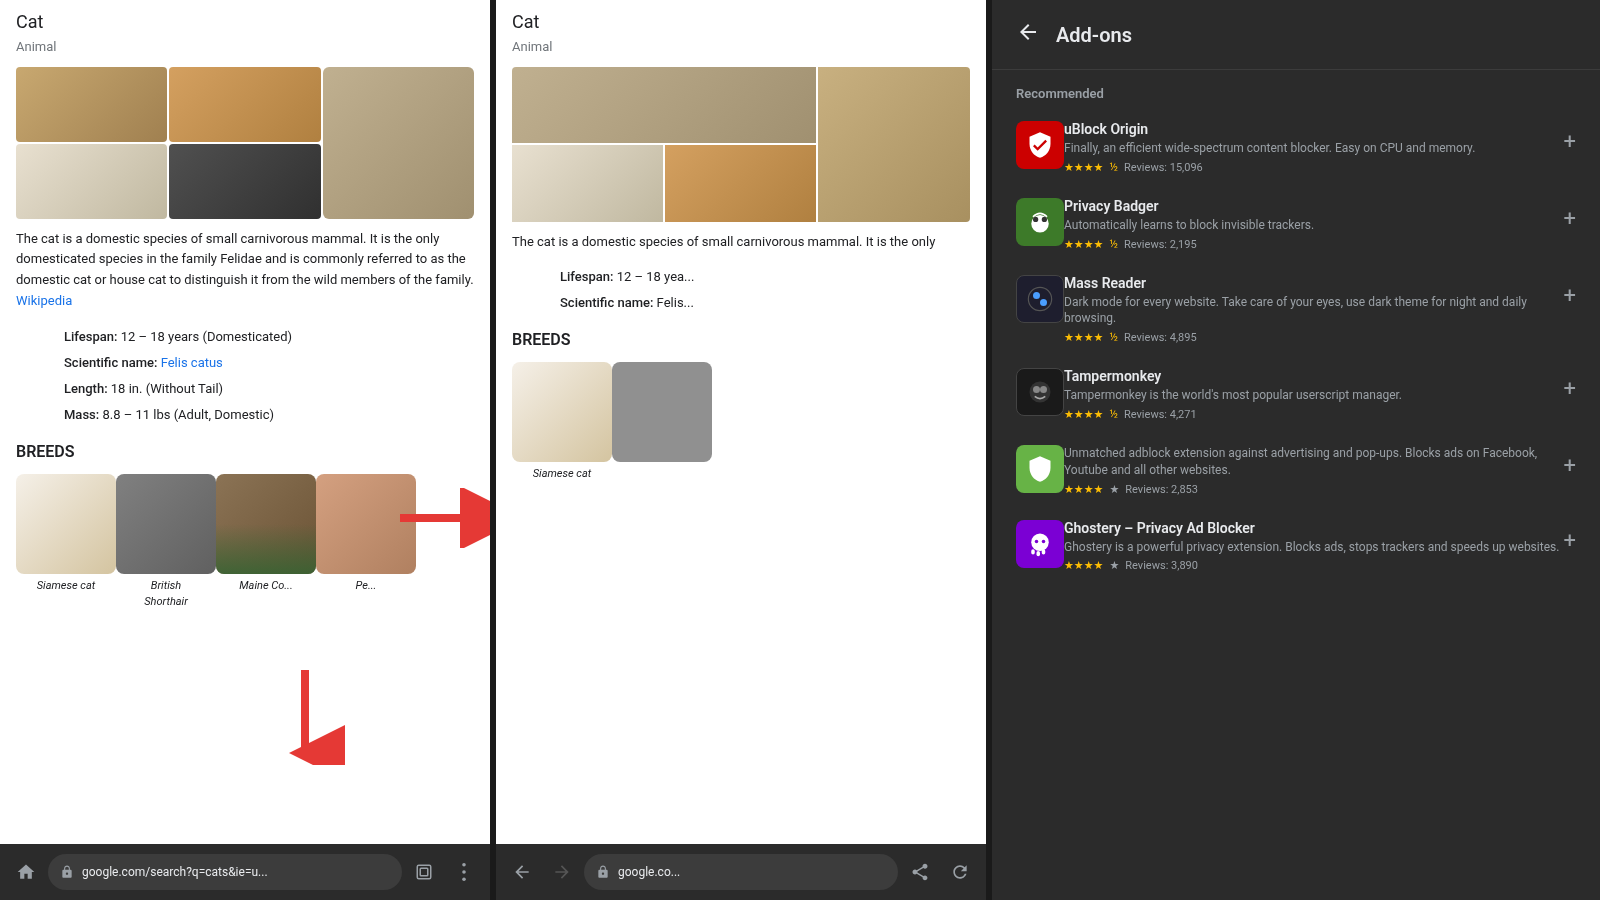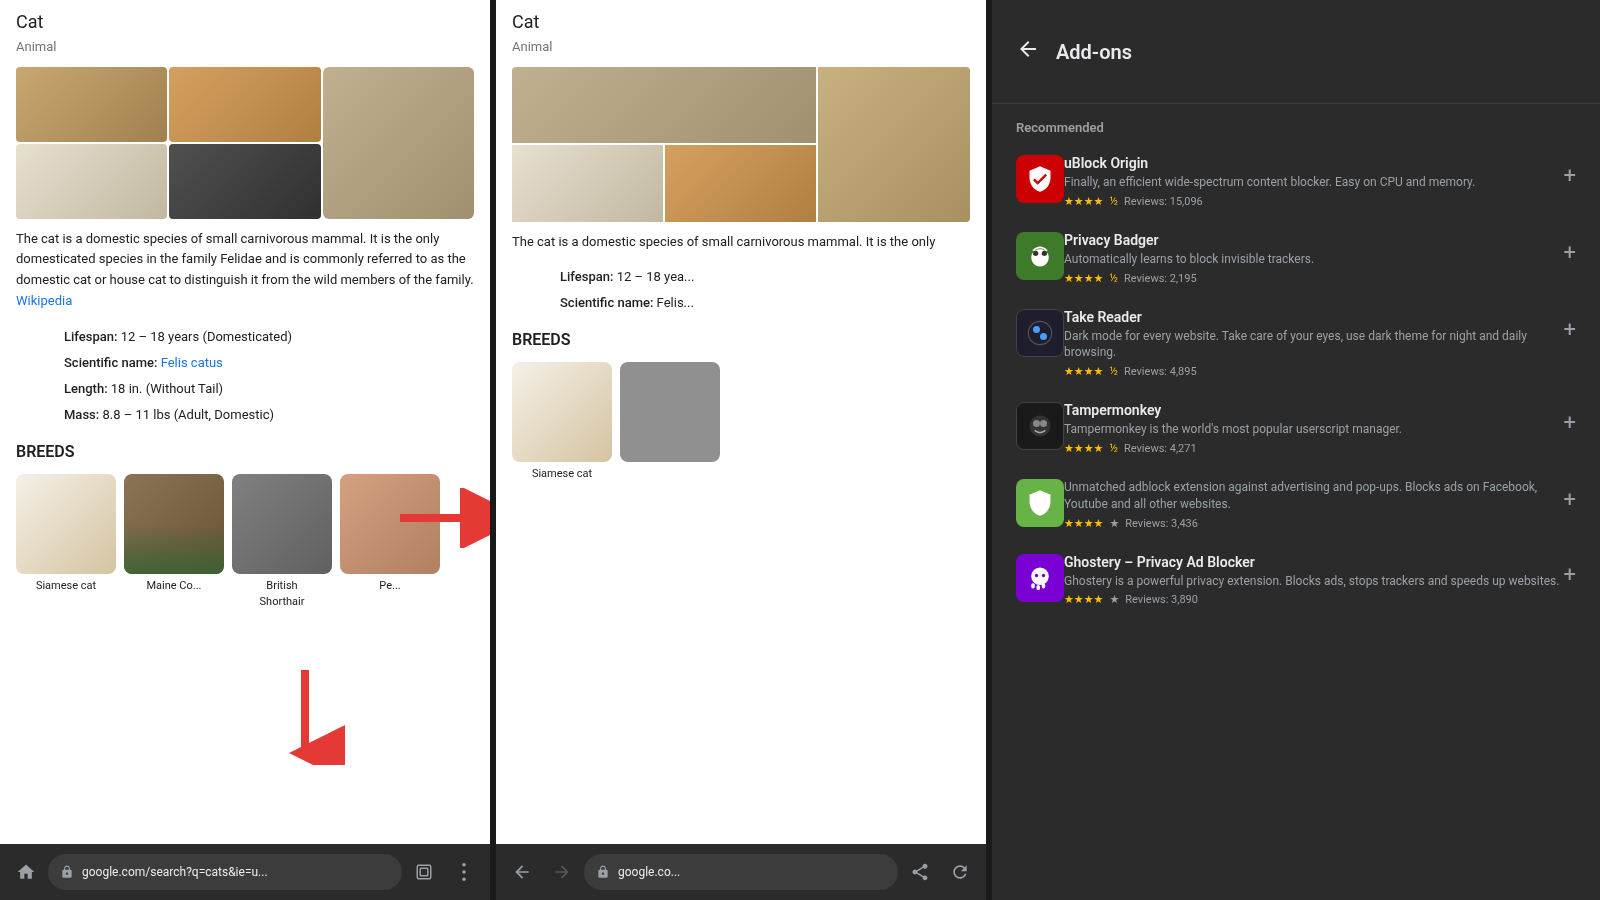--- a/index.html
+++ b/index.html
@@ -90,22 +90,22 @@
     .breeds-title {
       font-size: 16px;
       font-weight: 600;
       color: #202124;
       margin-top: 12px;
       margin-bottom: 10px;
     }
 
     .breeds-grid {
       display: flex;
-      gap: 8px;
       overflow: hidden;
+      font-style: italic;
     }
 
     .breed-card {
       flex-shrink: 0;
       width: 100px;
     }
 
     .breed-img {
       width: 100px;
       height: 100px;
@@ -164,21 +164,21 @@
       align-items: center;
       justify-content: center;
       color: #9aa0a6;
       font-size: 16px;
     }
 
     
     .addons-header {
       display: flex;
       align-items: center;
-      padding: 37px 24px;
+      padding: 20px 24px;
       gap: 16px;
       border-bottom: 1px solid #3c3c3c;
     }
 
     .addons-back {
       color: #e8eaed;
       font-size: 20px;
       cursor: pointer;
     }
 
@@ -331,28 +331,28 @@
       </div>
 
       <div class="breeds-title">BREEDS</div>
 
       <div class="breeds-grid">
         <div class="breed-card">
           <div class="breed-img siamese"></div>
           <div class="breed-name">Siamese cat</div>
         </div>
         <div class="breed-card">
+          <div class="breed-img british"></div>
+          <div class="breed-name">British<br>Shorthair</div>
+        </div>
+        <div class="breed-card">
           <div class="breed-img maine" style="position:relative;overflow:hidden;">
             <div style="position:absolute;bottom:0;left:0;right:0;height:50%;background:linear-gradient(to top,rgba(50,100,50,0.8),transparent);"></div>
           </div>
           <div class="breed-name">Maine Co...</div>
-        </div>
-        <div class="breed-card">
-          <div class="breed-img british"></div>
-          <div class="breed-name">British<br>Shorthair</div>
         </div>
         <div class="breed-card">
           <div class="breed-img" style="background:linear-gradient(135deg,#d4a080,#b08060);"></div>
           <div class="breed-name">Pe...</div>
         </div>
       </div>
     </div>
 
     <div class="nav-bar">
       <div class="nav-btn">
@@ -528,21 +528,21 @@
 
       <div class="addon-item">
         <div class="addon-icon darkReader" style="background:#1e1e2e;">
           <svg width="28" height="28" viewBox="0 0 24 24">
               <circle cx="12" cy="12" r="10" fill="#1e1e2e" stroke="#555" stroke-width="1"></circle>
               <circle cx="9" cy="9" r="3" fill="#4a9eff"></circle>
               <circle cx="15" cy="15" r="3" fill="#4a9eff"></circle>
             </svg>
         </div>
         <div class="addon-info">
-          <div class="addon-name">Take Reader</div>
+          <div class="addon-name">Mass Reader</div>
           <div class="addon-desc">Dark mode for every website. Take care of your eyes, use dark theme for night and daily browsing.</div>
           <div class="addon-rating">
             <span class="stars">★★★★</span>
               <span style="color:#fbbc04;font-size:11px;">½</span>
             <span class="reviews">Reviews: 4,895</span>
           </div>
         </div>
         <div class="addon-add">+</div>
       </div>
 
@@ -571,21 +571,21 @@
         <div class="addon-icon adguard">
           <svg width="28" height="28" viewBox="0 0 24 24" fill="white">
               <path d="M12 1L3 5v6c0 5.55 3.84 10.74 9 12 5.16-1.26 9-6.45 9-12V5l-9-4z"></path>
             </svg>
         </div>
         <div class="addon-info">
           <div class="addon-desc">Unmatched adblock extension against advertising and pop-ups. Blocks ads on Facebook, Youtube and all other websites.</div>
           <div class="addon-rating">
             <span class="stars">★★★★</span>
               <span style="color:#9aa0a6;font-size:11px;">★</span>
-            <span class="reviews">Reviews: 3,436</span>
+            <span class="reviews">Reviews: 2,853</span>
           </div>
         </div>
         <div class="addon-add">+</div>
       </div>
 
       <div class="addon-item">
         <div class="addon-icon ghostery">
           <svg width="28" height="28" viewBox="0 0 32 32">
               <circle cx="16" cy="14" r="10" fill="white"></circle>
               <rect x="6" y="22" width="4" height="6" rx="2" fill="white"></rect>

